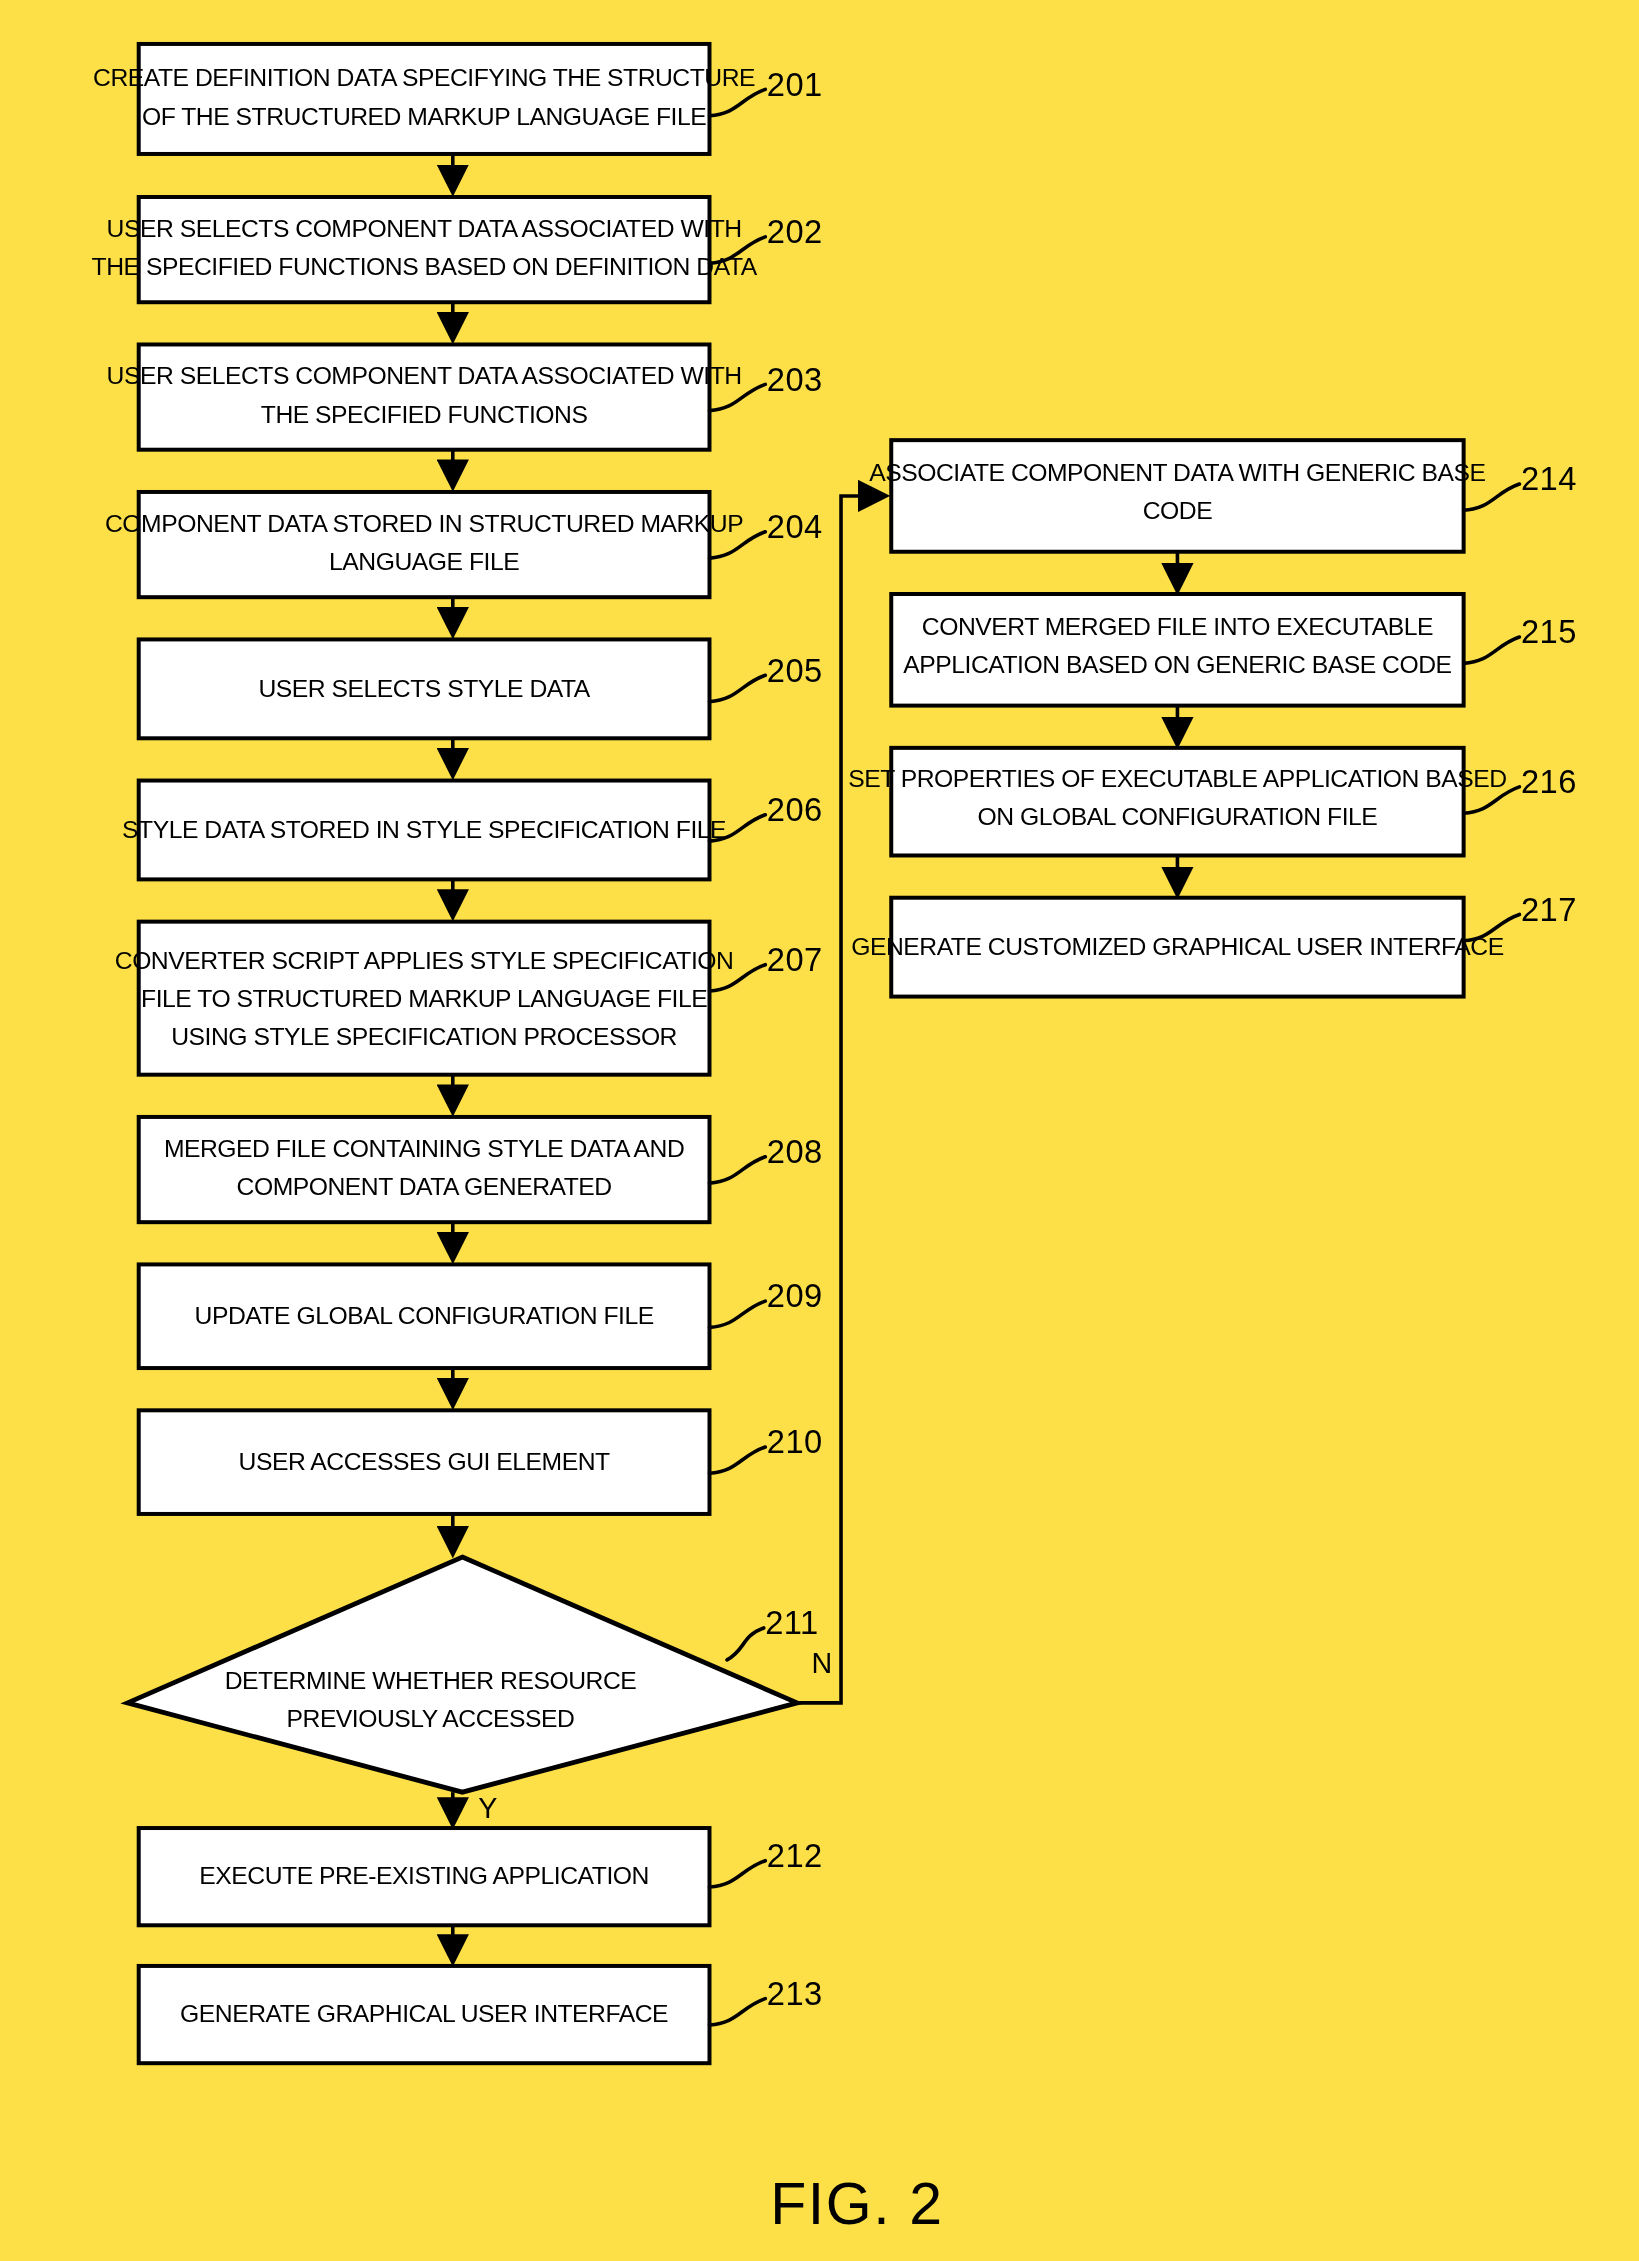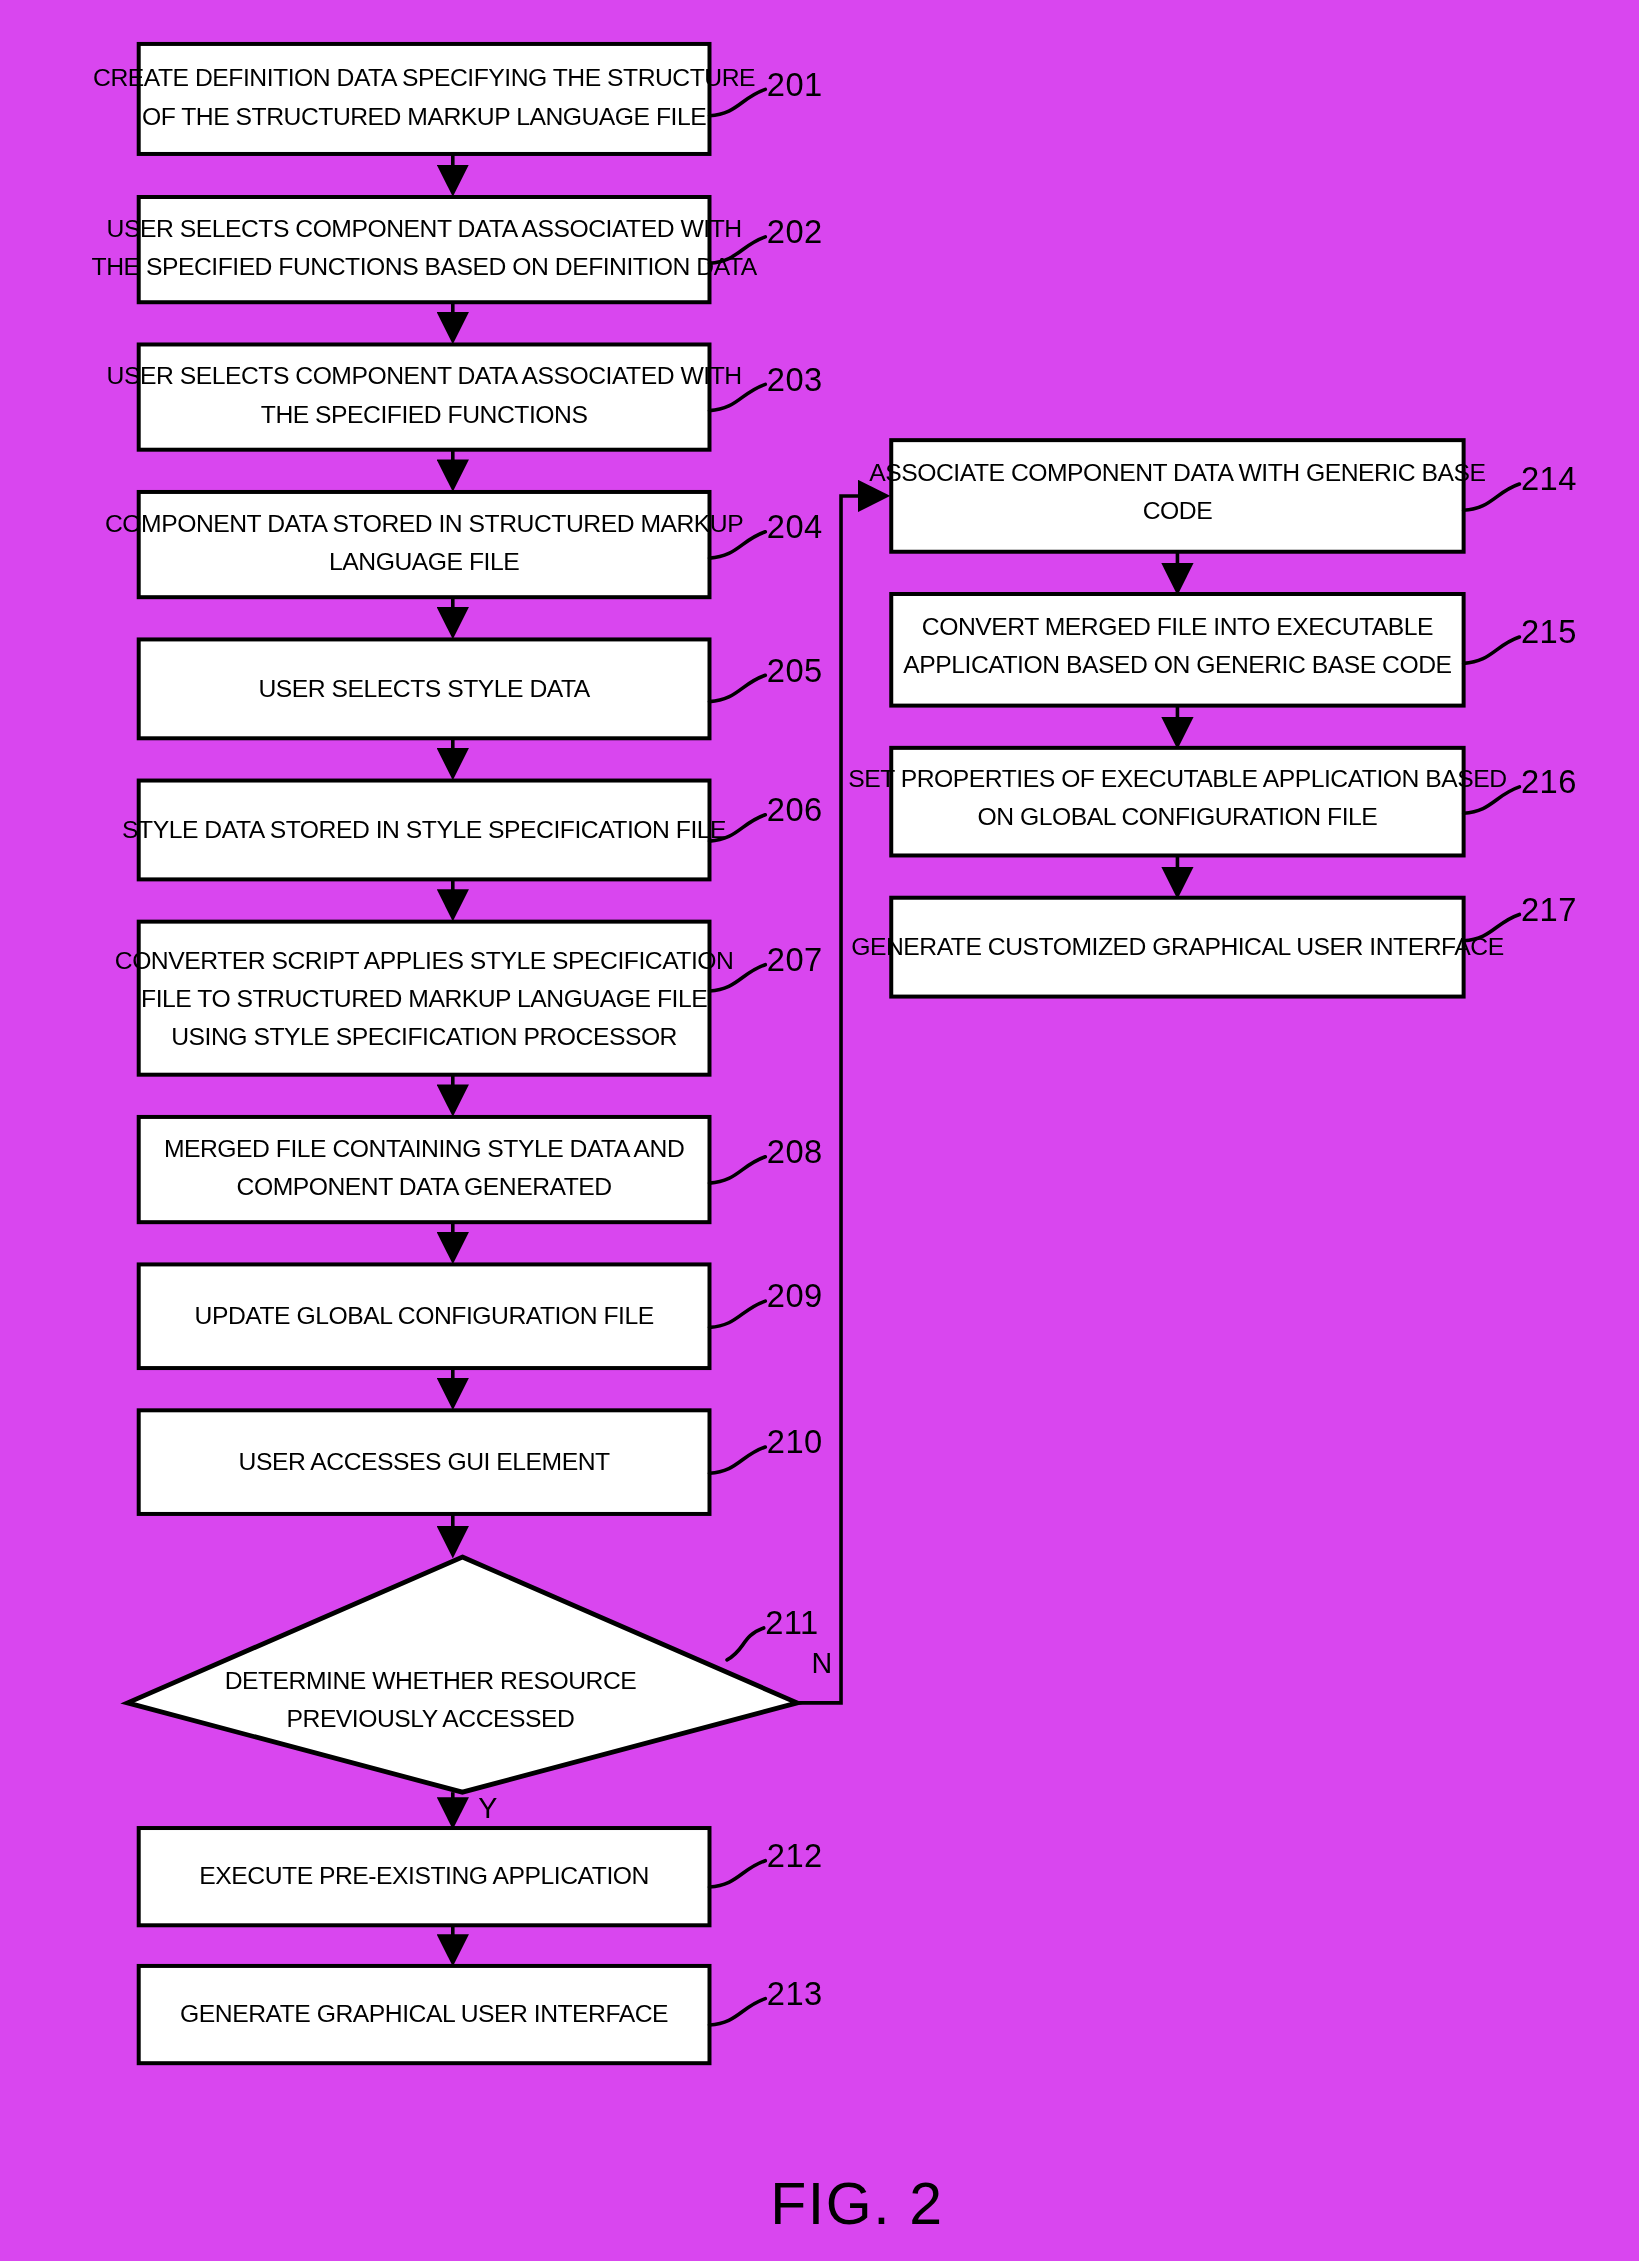--- a/index.html
+++ b/index.html
@@ -12,21 +12,21 @@
     width: 1639px;
     height: 2261px;
     font-family: "Liberation Sans", sans-serif;
     color: #000000;
     overflow: hidden;
   }
   #sheet {
     position: relative;
     width: 1639px;
     height: 2261px;
-    background: #d946ef;
+    background: #fde047;
   }
   svg#diagram {
     position: absolute;
     top: 0;
     left: 0;
     width: 1639px;
     height: 2261px;
     display: block;
   }
   .node-box {

